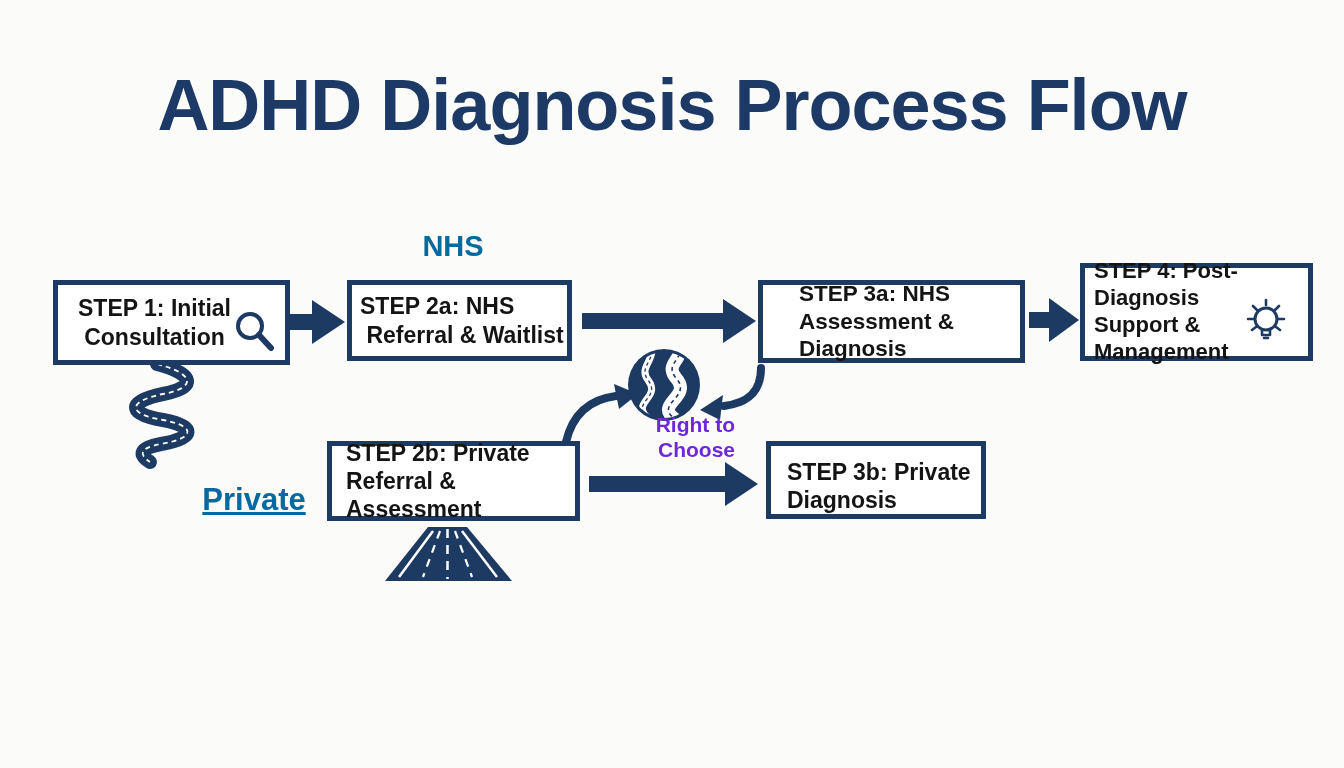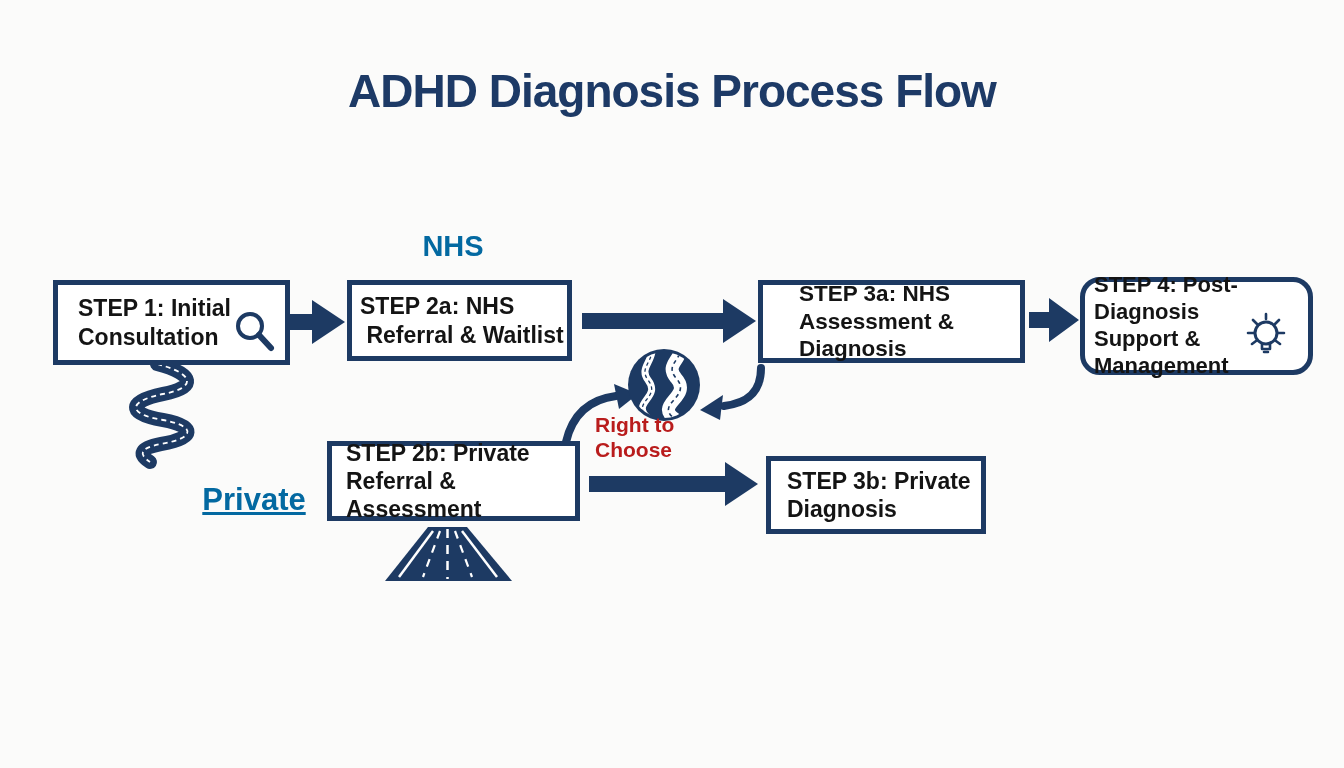--- a/index.html
+++ b/index.html
@@ -9,21 +9,21 @@
     height: 768px;
     background: #fbfbfa;
     overflow: hidden;
     font-family: "Liberation Sans", sans-serif;
   }
   .title {
     position: absolute;
     left: 0; right: 0; top: 64px;
     margin: 0;
     text-align: center;
-    font-size: 46px;
+    font-size: 72px;
     font-weight: 700;
     letter-spacing: -1px;
     color: #1d3a66;
   }
   .track-label {
     position: absolute;
     font-weight: 700;
     color: #0369a1;
     text-align: center;
     white-space: pre-wrap;
@@ -38,45 +38,45 @@
     background: #ffffff;
     display: flex;
     align-items: center;
     color: #141414;
     font-weight: 700;
     font-size: 23px;
     line-height: 1.22;
   }
   .step-box .lbl { white-space: pre-wrap; display: block; }
 
-  .box-step1  { left: 53px;  top: 280px; width: 237px; height: 85px; padding-left: 20px; }
+  .box-step1  { left: 53px;  top: 280px; width: 237px; height: 85px; padding-left: 20px; text-align: center; }
   .box-step2a { left: 347px; top: 280px; width: 225px; height: 81px; padding-left: 8px; }
   .box-step3a { left: 758px; top: 280px; width: 267px; height: 83px; padding-left: 36px; font-size: 22.5px; }
-  .box-step4  { left: 1080px; top: 277px; width: 233px; height: 98px; padding-left: 9px;  font-size: 22px; border-radius: 20px; }
+  .box-step4  { left: 1080px; top: 263px; width: 233px; height: 98px; padding-left: 9px;  font-size: 22px; }
   .box-step2b { left: 327px; top: 441px; width: 253px; height: 80px; padding-left: 14px; justify-content: flex-end; }
-  .box-step3b { left: 766px; top: 456px; width: 220px; height: 78px; padding-left: 16px; }
+  .box-step3b { left: 766px; top: 441px; width: 220px; height: 78px; padding-left: 16px; align-items: flex-end; }
 
   .box-icon { position: absolute; }
   .magnifier   { right: 8px;  bottom: 6px; }
   .lightbulb   { right: 14px; bottom: 4px; }
 
   .overlay {
     position: absolute;
     left: 0; top: 0;
     width: 1344px; height: 768px;
     pointer-events: none;
   }
   .rtc-label {
     position: absolute;
     left: 595px; top: 413px; width: 140px;
-    text-align: left;
+    text-align: right;
     font-size: 21px;
     font-weight: 700;
     line-height: 1.18;
-    color: #b91c1c;
+    color: #6d28d9;
     white-space: pre-wrap;
   }
 </style>
 </head>
 <body>
 
 <div class="canvas">
 
   <h1 class="title">ADHD Diagnosis Process Flow</h1>
 

